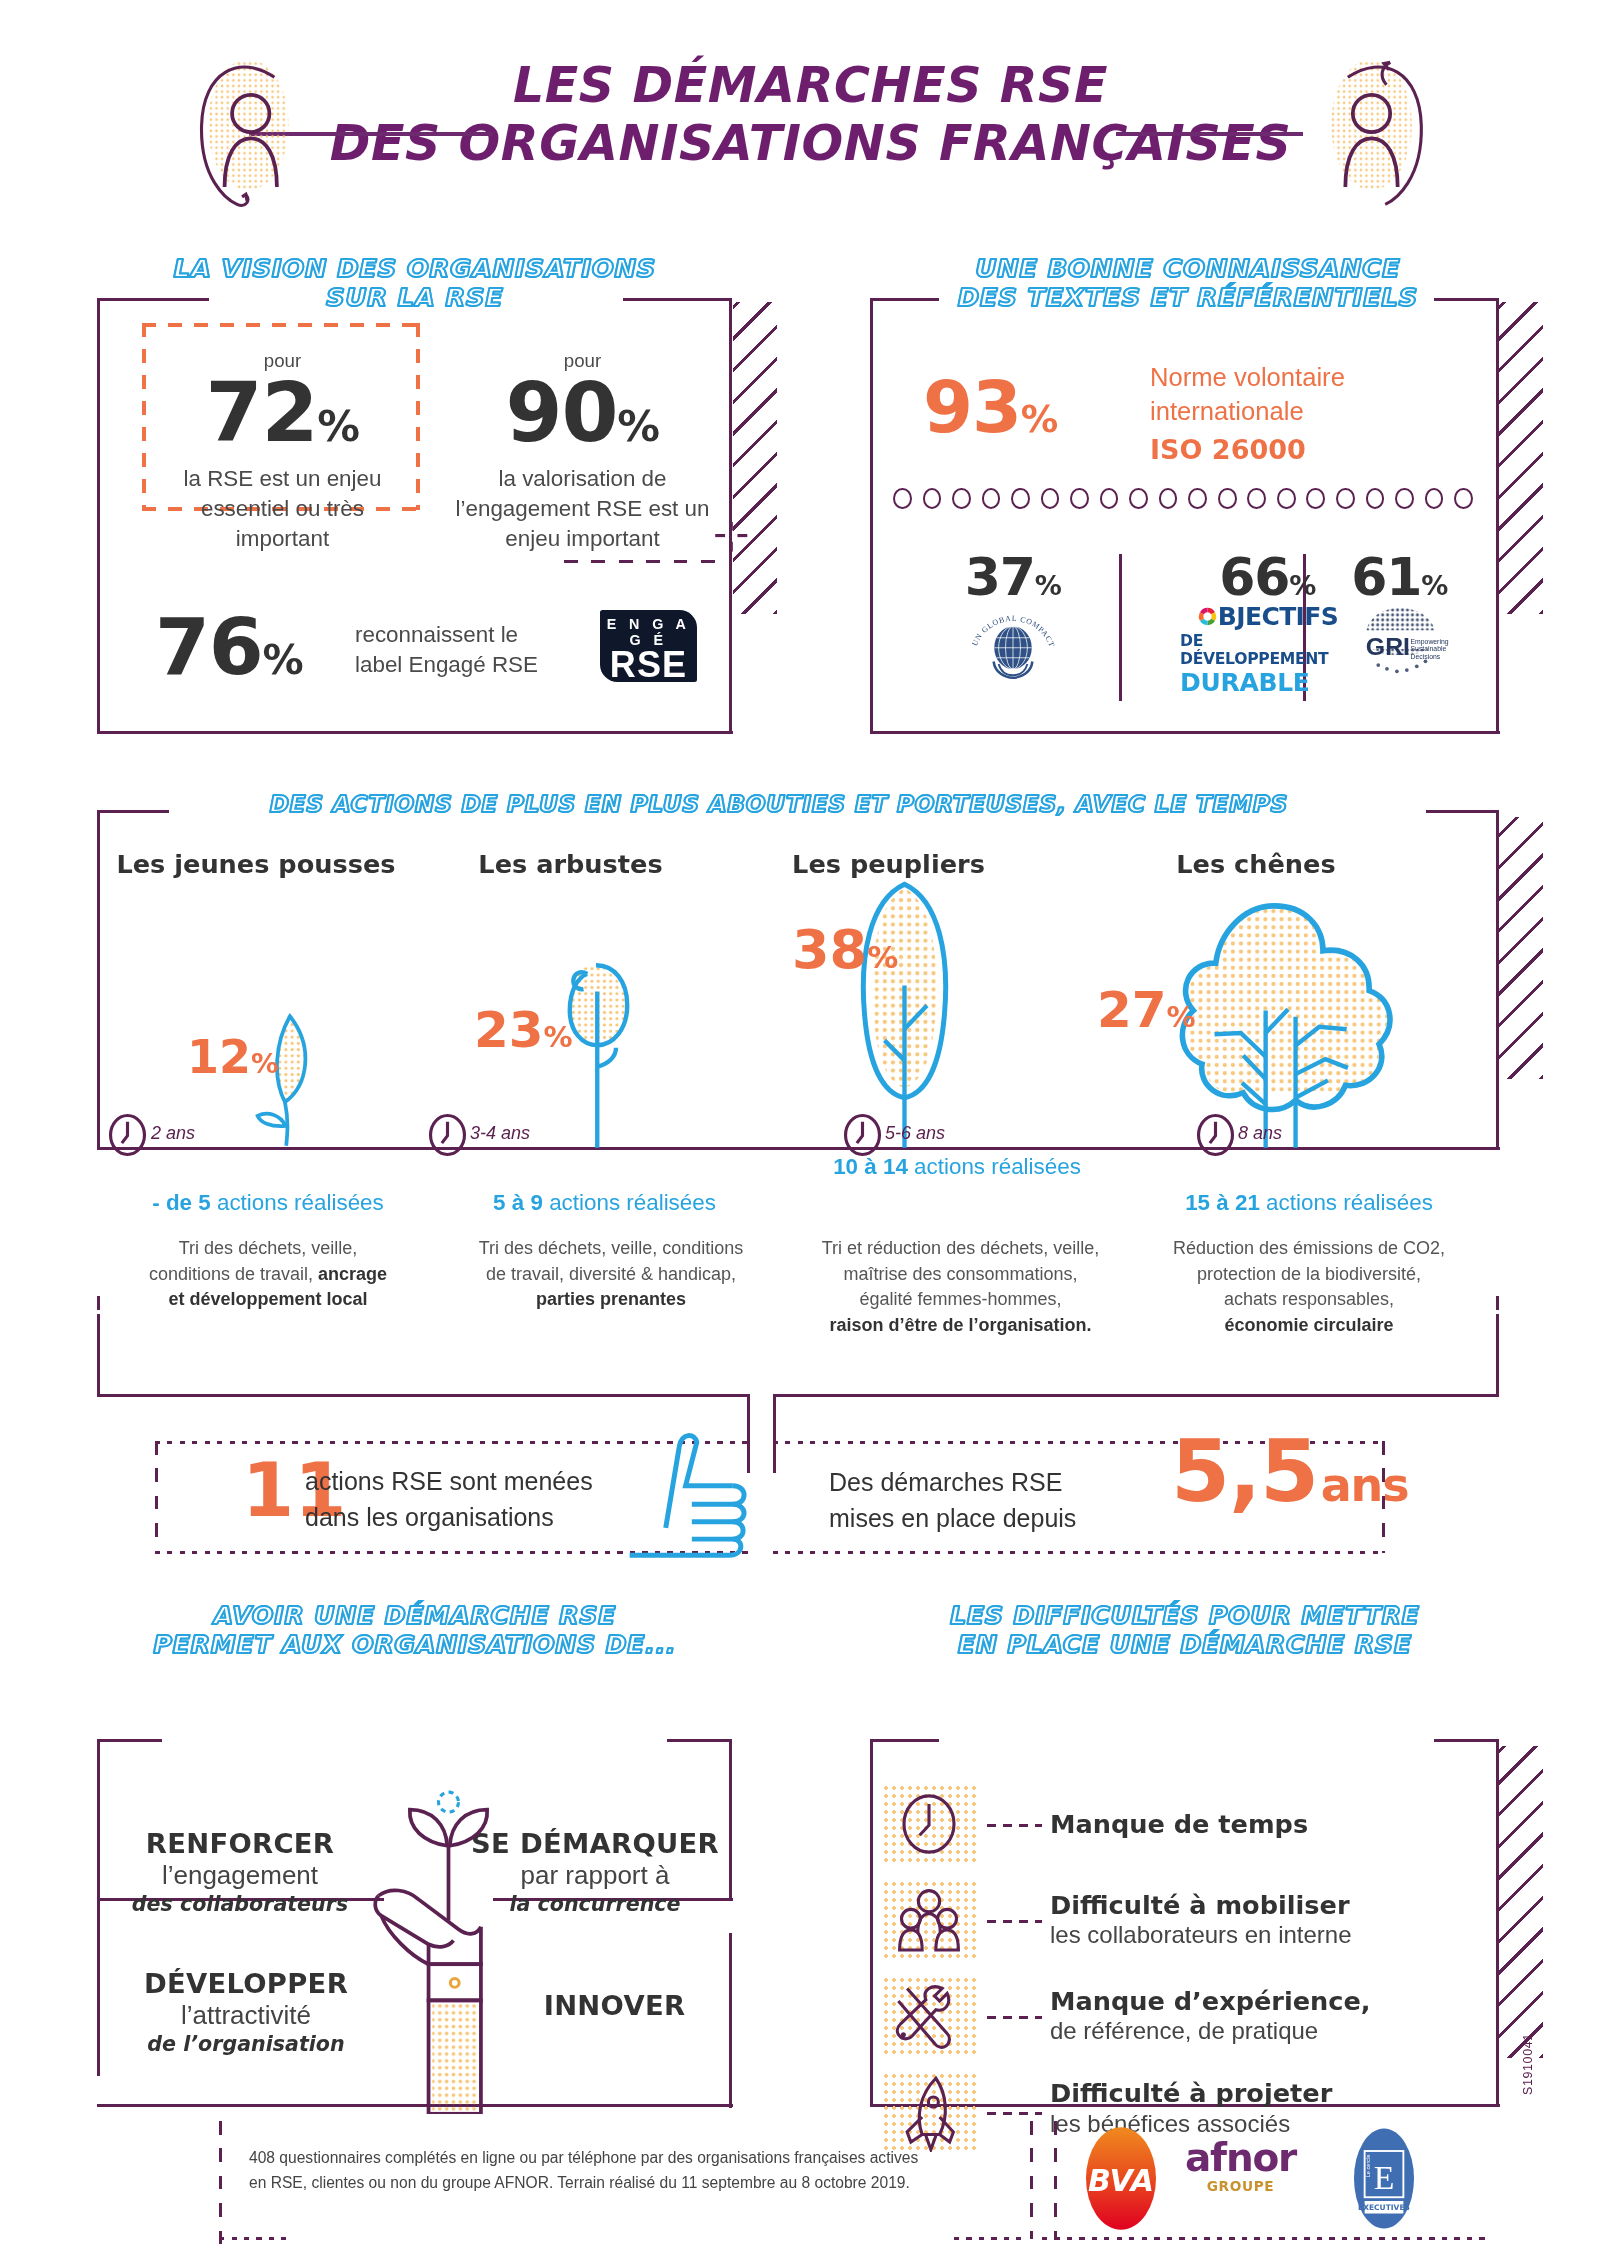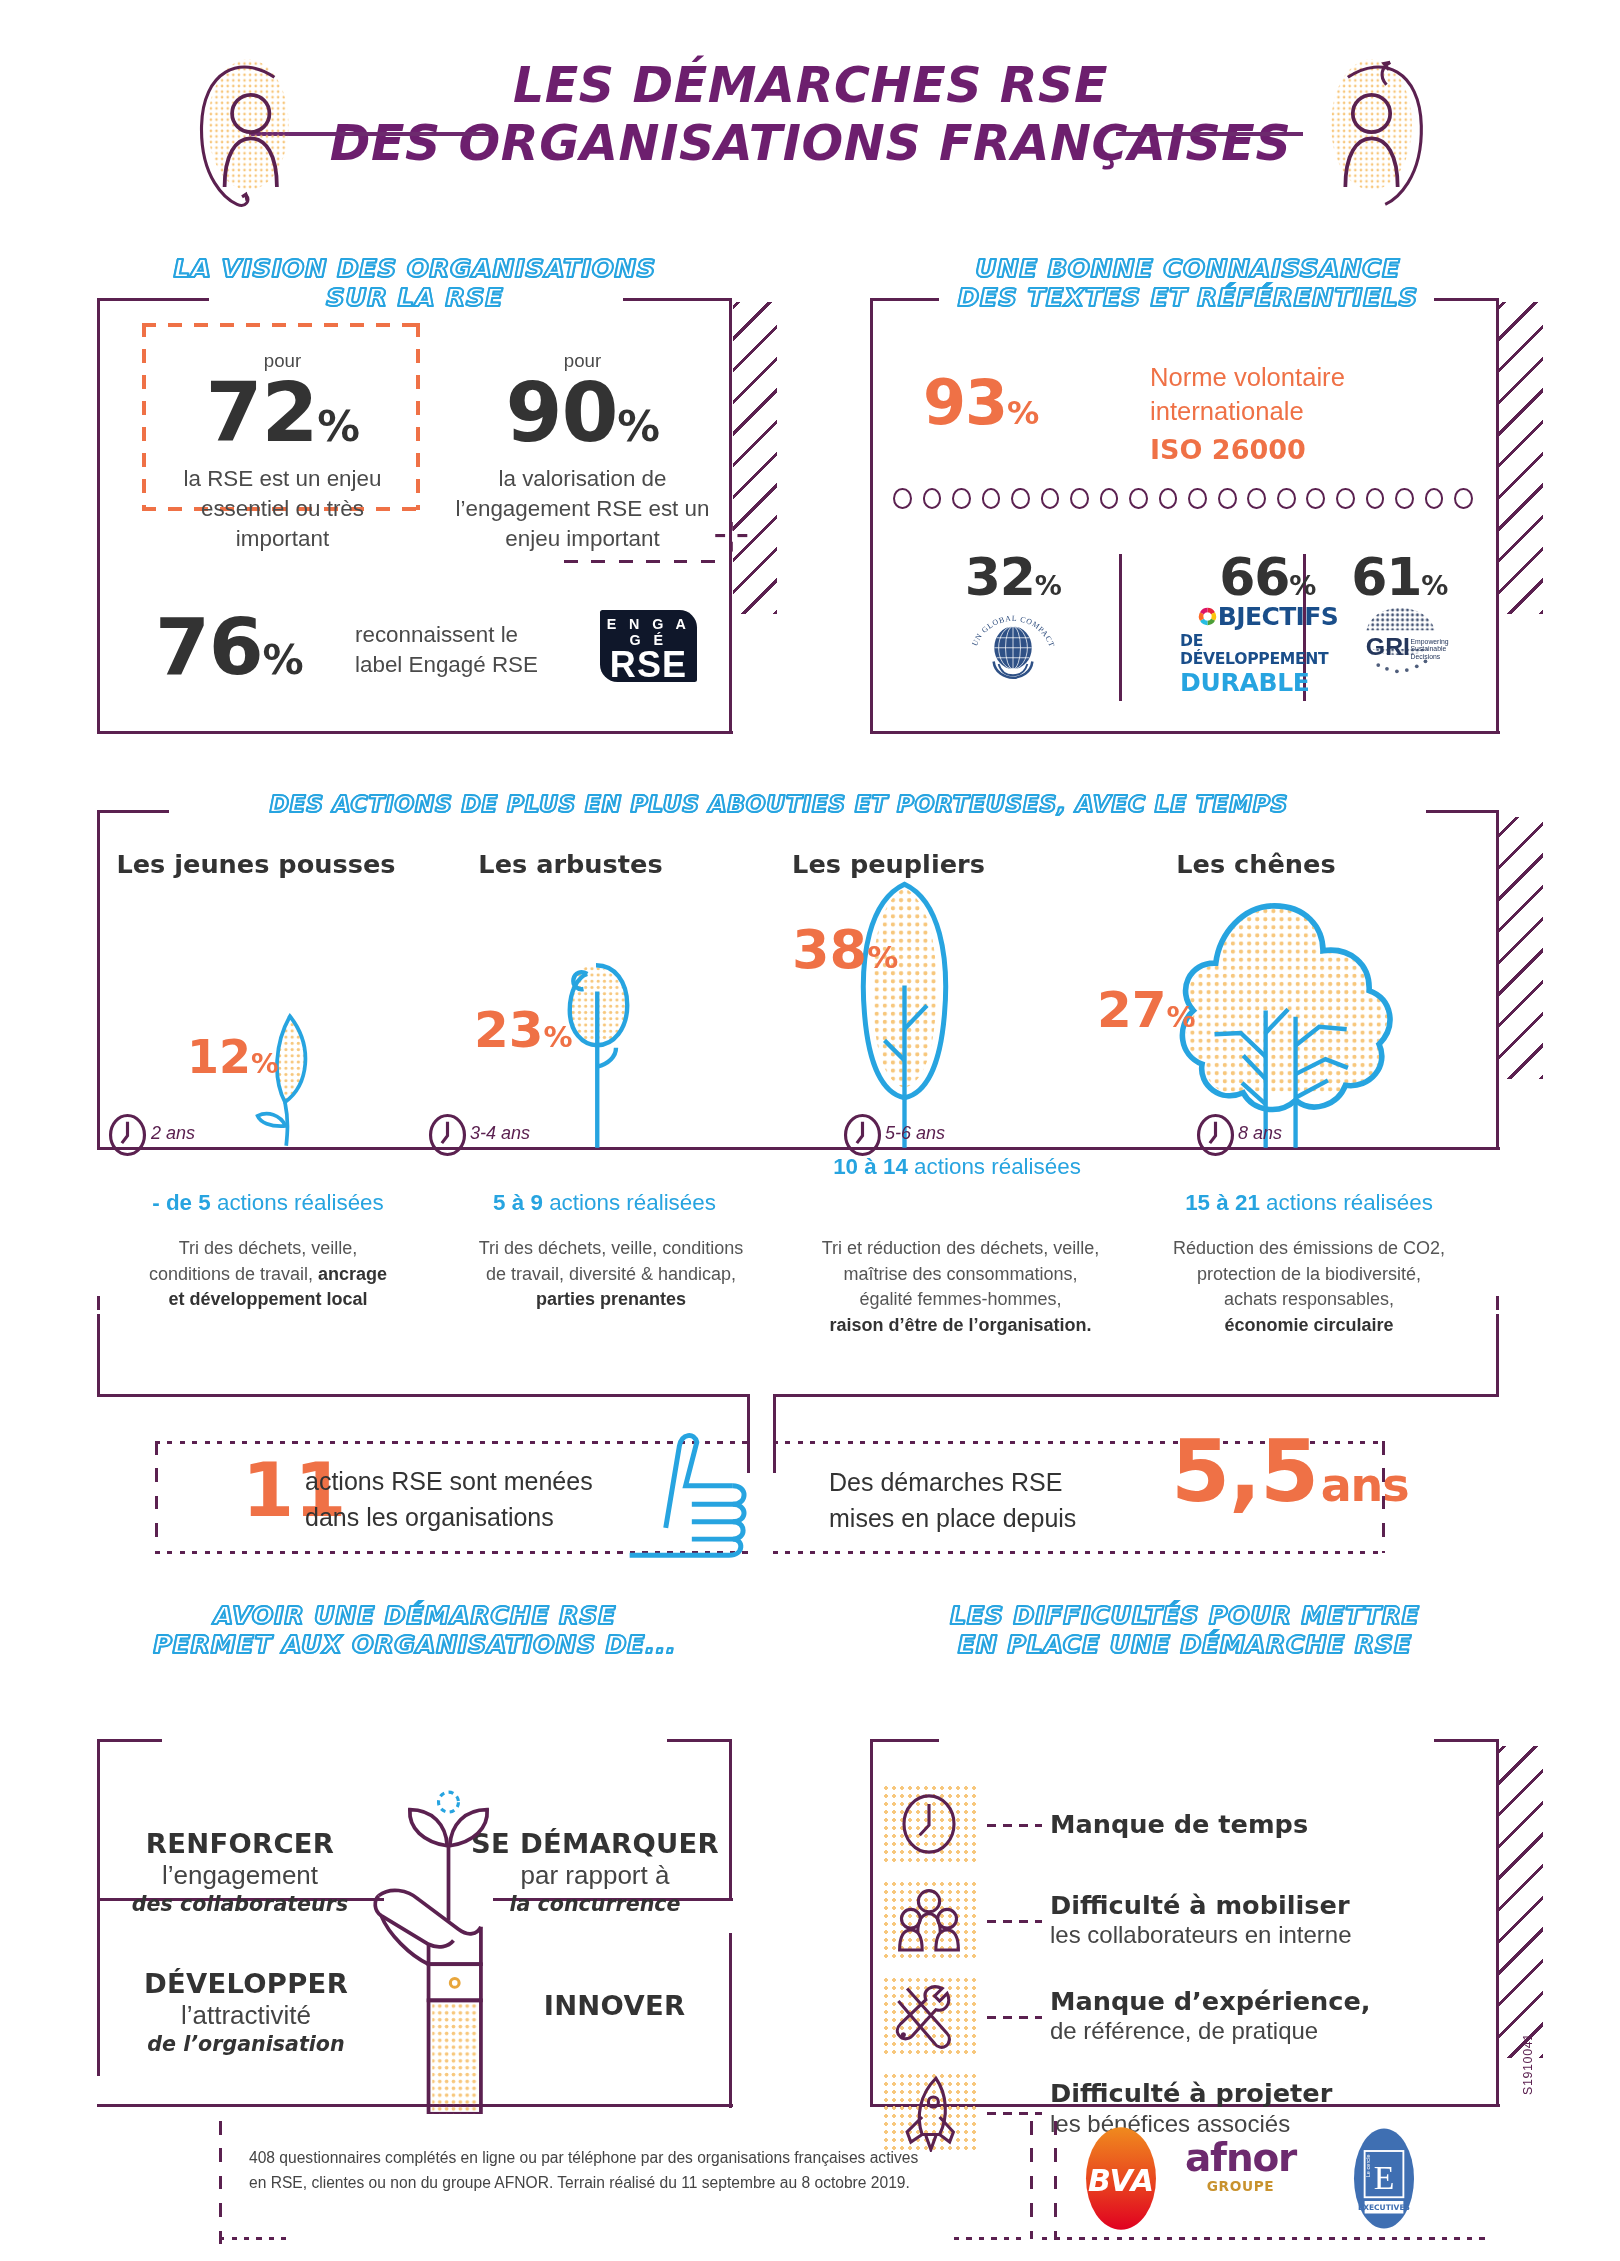--- a/index.html
+++ b/index.html
@@ -238,21 +238,21 @@
 </div>
 
 <div class="brd-t" style="left:870px;top:298px;width:69px;"></div>
 <div class="brd-t" style="left:1434px;top:298px;width:65px;"></div>
 <div class="brd-l" style="left:870px;top:298px;height:436px;"></div>
 <div class="brd-r" style="left:1496px;top:298px;height:436px;"></div>
 <div class="brd-b" style="left:870px;top:731px;width:630px;"></div>
 <div class="hatch" style="left:1499px;top:302px;width:44px;height:312px;"></div>
 
 <div class="abs" style="left:923px;top:374px;">
-  <span class="bignum orange" style="font-size:62px;">
+  <span class="bignum orange" style="font-size:72px;">
     <span>93</span><span class="pct">%</span>
   </span>
 </div>
 <div class="abs" style="left:1150px;top:360px;">
   <div style="font-size:25.6px;color:#ef7146;line-height:1.34;">Norme volontaire</div>
   <div style="font-size:25.6px;color:#ef7146;line-height:1.34;">internationale</div>
   <div style="font-size:27px;color:#ef7146;font-family:'DejaVu Sans',sans-serif;font-weight:bold;margin-top:5px;">ISO 26000</div>
 </div>
 
 <div class="circ-row" style="left:893px;top:488px;width:580px;">
@@ -276,21 +276,21 @@
     <div class="circ"></div>
   <div class="circ"></div>
     <div class="circ"></div>
 </div>
 
 <div class="vsep" style="left:1119px;top:554px;height:147px;"></div>
 <div class="vsep" style="left:1303px;top:554px;height:147px;"></div>
 
 <div class="abs" style="left:913px;top:554px;width:200px;text-align:center;">
   <div class="bignum" style="font-size:52px;">
-    <span>32</span><span class="pct">%</span>
+    <span>37</span><span class="pct">%</span>
   </div>
   <svg width="94" height="75" viewBox="0 0 150 120" style="margin-top:2.5px;">
     <path id="ungcArc" d="M14,78 A62,62 0 0 1 136,78" fill="none"></path>
     <text font-size="12.5" fill="#2c4b7c" font-family="'Liberation Serif',serif" letter-spacing="1.2">
       <textPath href="#ungcArc" startOffset="6%">UN GLOBAL COMPACT</textPath>
     </text>
     <ellipse cx="75" cy="70" rx="30" ry="34" fill="#2f5186"></ellipse>
     <g stroke="#ffffff" stroke-width="1.2" fill="none">
       <ellipse cx="75" cy="70" rx="12" ry="34"></ellipse>
         <ellipse cx="75" cy="70" rx="23" ry="34"></ellipse>

